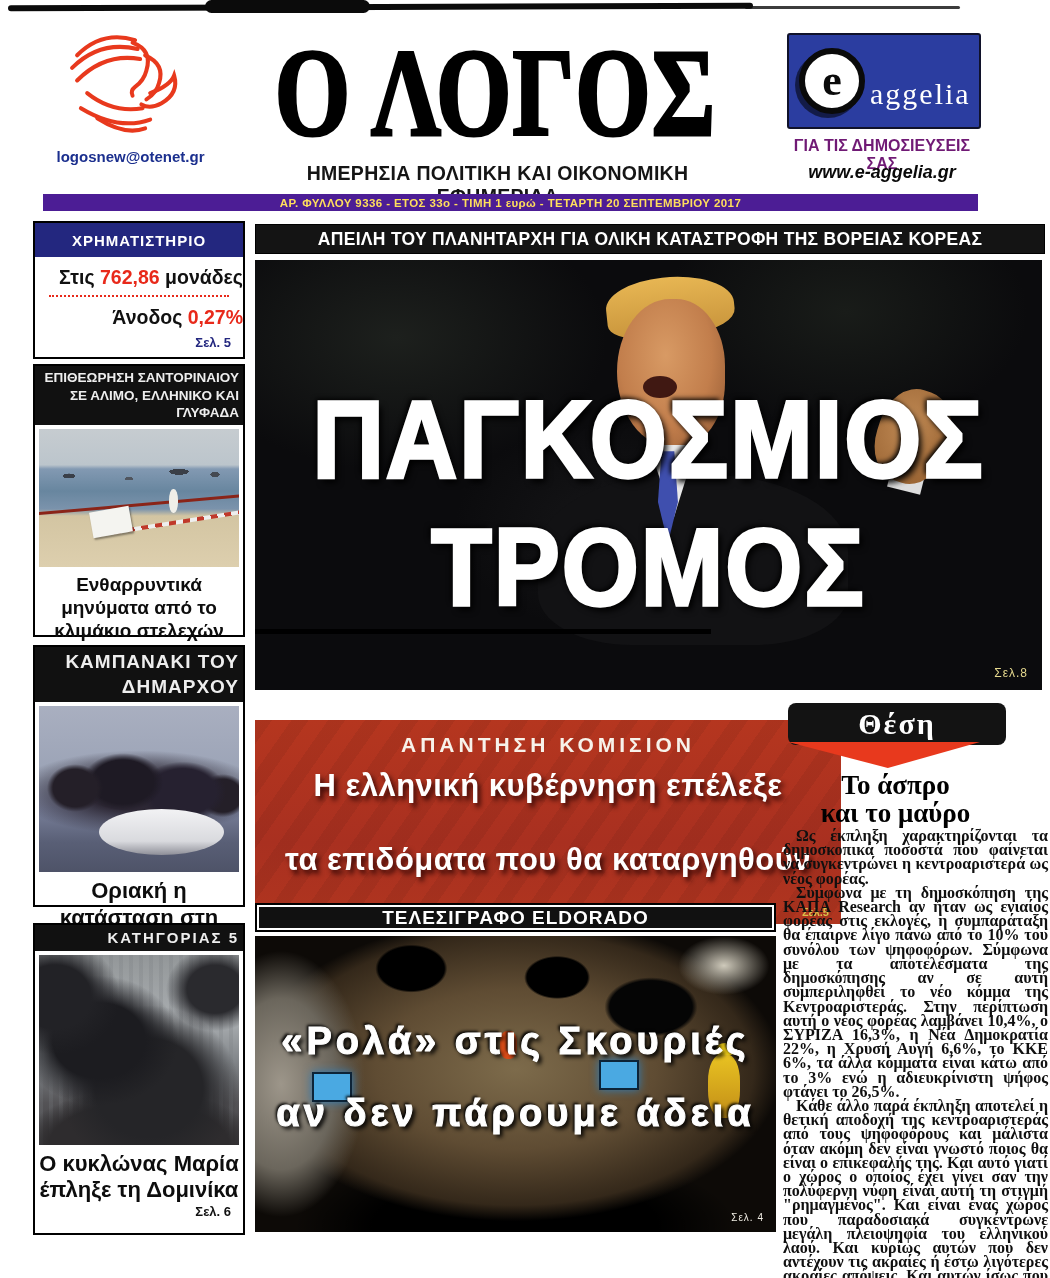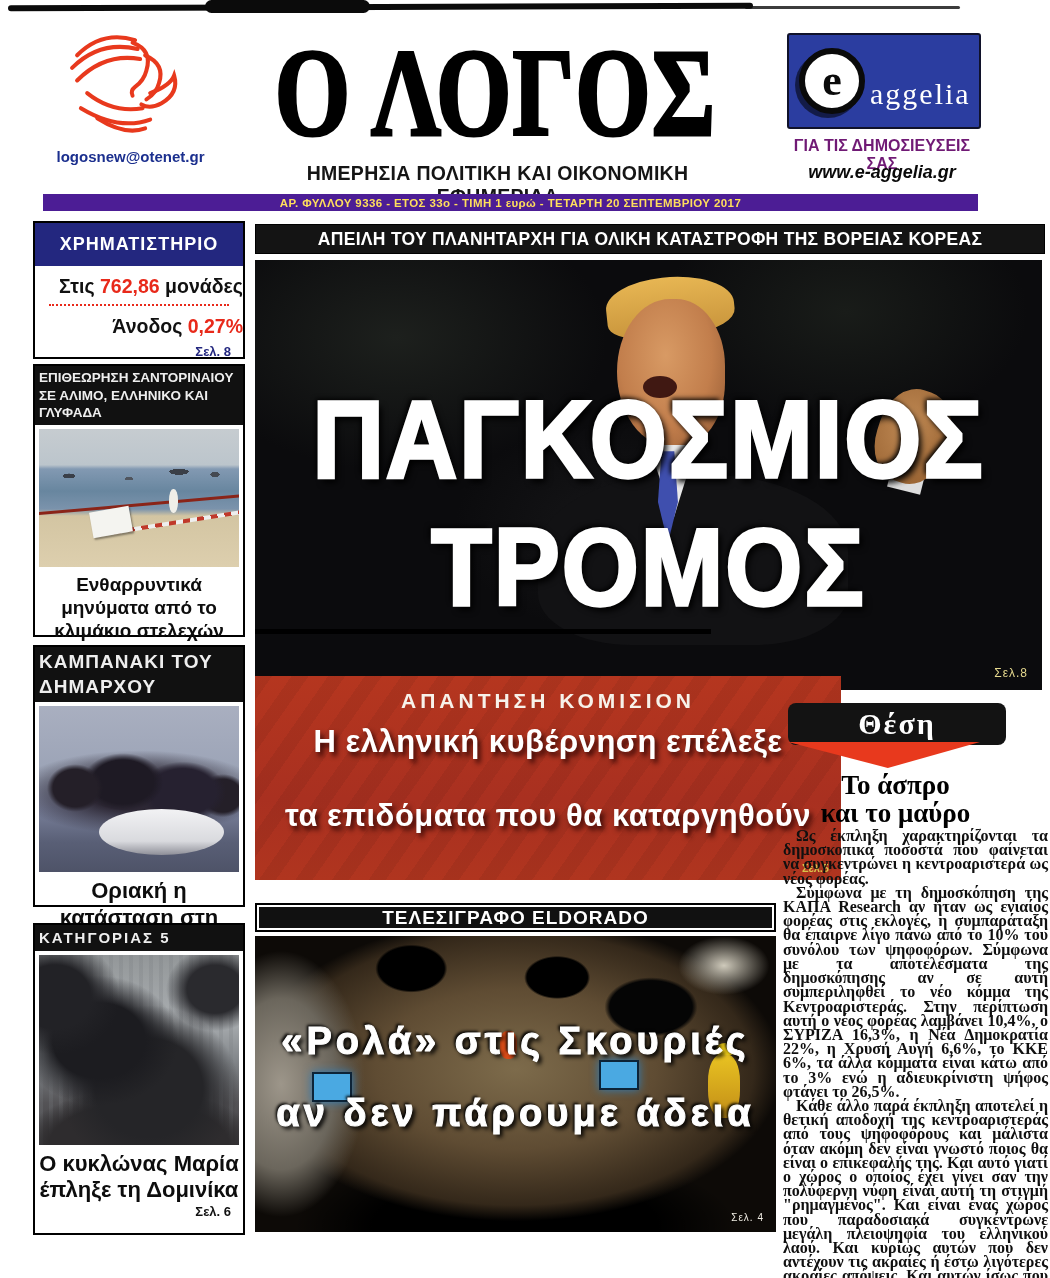--- a/index.html
+++ b/index.html
@@ -33,24 +33,24 @@
   .ad-slogan{position:absolute;left:778px;top:137px;width:208px;text-align:center;
              color:#701a75;font-weight:bold;font-size:16px;}
   .ad-url{position:absolute;left:778px;top:162px;width:208px;text-align:center;color:#0a0a0a;
           font-weight:bold;font-style:italic;font-size:18px;}
   .issue-bar{position:absolute;left:43px;top:194px;width:935px;height:17px;background:#4c1d95;
              color:#ffdf5c;font-weight:bold;font-size:11.5px;letter-spacing:.4px;
              display:flex;align-items:center;justify-content:center;}
   
   .side-box{position:absolute;left:33px;width:212px;background:#fff;border:2px solid #000;
             box-sizing:border-box;}
-  .side-head{background:#111;color:#eee;font-weight:bold;text-align:left;
+  .side-head{background:#111;color:#eee;font-weight:bold;text-align:right;
              padding:3px 4px;line-height:1.3;}
   .stock-box{top:221px;height:138px;}
-  .stock-head{background:#23277f;color:#fff;font-size:18px;letter-spacing:1px;height:43px;
+  .stock-head{background:#23277f;color:#fff;font-size:15px;letter-spacing:1px;height:34px;
               display:flex;align-items:center;justify-content:center;font-weight:bold;}
   .stock-line{ text-align:right;font-weight:bold;font-size:19.5px;margin-top:9px;color:#111;}
   .stock-red{color:#e8291a;}
   .stock-div{border-bottom:2px dotted #e8291a;margin:6px 14px 0 14px;}
   .stock-page{text-align:right;padding-right:12px;color:#23277f;font-weight:bold;font-size:13px;margin-top:6px;}
   .sec1{top:364px;height:273px;}
   .sec1 .side-head{font-size:13.5px;}
   .sec2{top:645px;height:262px;}
   .sec2 .side-head{font-size:19px;letter-spacing:1px;}
   .sec3{top:923px;height:312px;}
@@ -123,21 +123,21 @@
      background:radial-gradient(ellipse at 40% 40%, #c08a55 0%, #96602f 90%);transform:rotate(18deg);}
   .t-cuff{position:absolute;left:80.5%;top:49%;width:34px;height:20px;background:#ddd;transform:rotate(14deg);}
   .t-desk{position:absolute;left:0;bottom:13%;width:58%;height:5px;background:#000;}
   .big-head{position:absolute;width:100%;text-align:center;color:#fff;font-weight:bold;
      -webkit-text-stroke:3px #fff;letter-spacing:2px;transform:scaleY(1.1);
      text-shadow:4px 4px 6px #000,-3px -3px 5px #000;line-height:1;}
   .bh1{top:130px;font-size:99px;}
   .bh2{top:258px;font-size:99px;}
   .trump-page{position:absolute;right:14px;bottom:10px;color:#e6d98e;font-size:12px;letter-spacing:1px;}
   
-  .red-box{position:absolute;left:255px;top:676px;width:586px;height:204px;background:
+  .red-box{position:absolute;left:255px;top:720px;width:586px;height:204px;background:
      repeating-linear-gradient(125deg, rgba(0,0,0,.06) 0 14px, rgba(0,0,0,0) 14px 30px),
      linear-gradient(180deg,#b5361f 0%,#a93020 60%,#b0351f 100%);}
   .red-kicker{position:absolute;top:13px;width:100%;text-align:center;color:#f7f2ea;
      font-weight:bold;font-size:21px;letter-spacing:4px;}
   .red-h{position:absolute;width:100%;text-align:center;color:#fff;font-weight:bold;font-size:31px;
      letter-spacing:.5px;text-shadow:3px 4px 5px rgba(35,0,0,.85);}
   .rh1{top:48px;}
   .rh2{top:122px;}
   .red-page{position:absolute;right:12px;bottom:6px;color:#d8c24a;font-size:11px;font-weight:bold;}
   
@@ -218,21 +218,21 @@
   <div class="ad-slogan">ΓΙΑ ΤΙΣ ΔΗΜΟΣΙΕΥΣΕΙΣ ΣΑΣ</div>
   <div class="ad-url">www.e-aggelia.gr</div>
 
   <div class="issue-bar">ΑΡ. ΦΥΛΛΟΥ 9336 - ΕΤΟΣ 33ο - ΤΙΜΗ 1 ευρώ - ΤΕΤΑΡΤΗ 20 ΣΕΠΤΕΜΒΡΙΟΥ 2017</div>
 
   <div class="side-box stock-box">
     <div class="stock-head">ΧΡΗΜΑΤΙΣΤΗΡΙΟ</div>
     <div class="stock-line"><span>Στις </span><span class="stock-red">762,86</span><span> μονάδες</span></div>
     <div class="stock-div"></div>
     <div class="stock-line"><span>Άνοδος </span><span class="stock-red">0,27%</span></div>
-    <div class="stock-page">Σελ. 8</div>
+    <div class="stock-page">Σελ. 5</div>
   </div>
 
   <div class="side-box sec1">
     <div class="side-head">ΕΠΙΘΕΩΡΗΣΗ ΣΑΝΤΟΡΙΝΑΙΟΥ ΣΕ ΑΛΙΜΟ, ΕΛΛΗΝΙΚΟ ΚΑΙ ΓΛΥΦΑΔΑ</div>
     <div class="side-photo ph-beach">
       <div class="boom"></div>
       <div class="tape"></div>
       <div class="sign"></div>
       <div class="figure"></div>
     </div>

